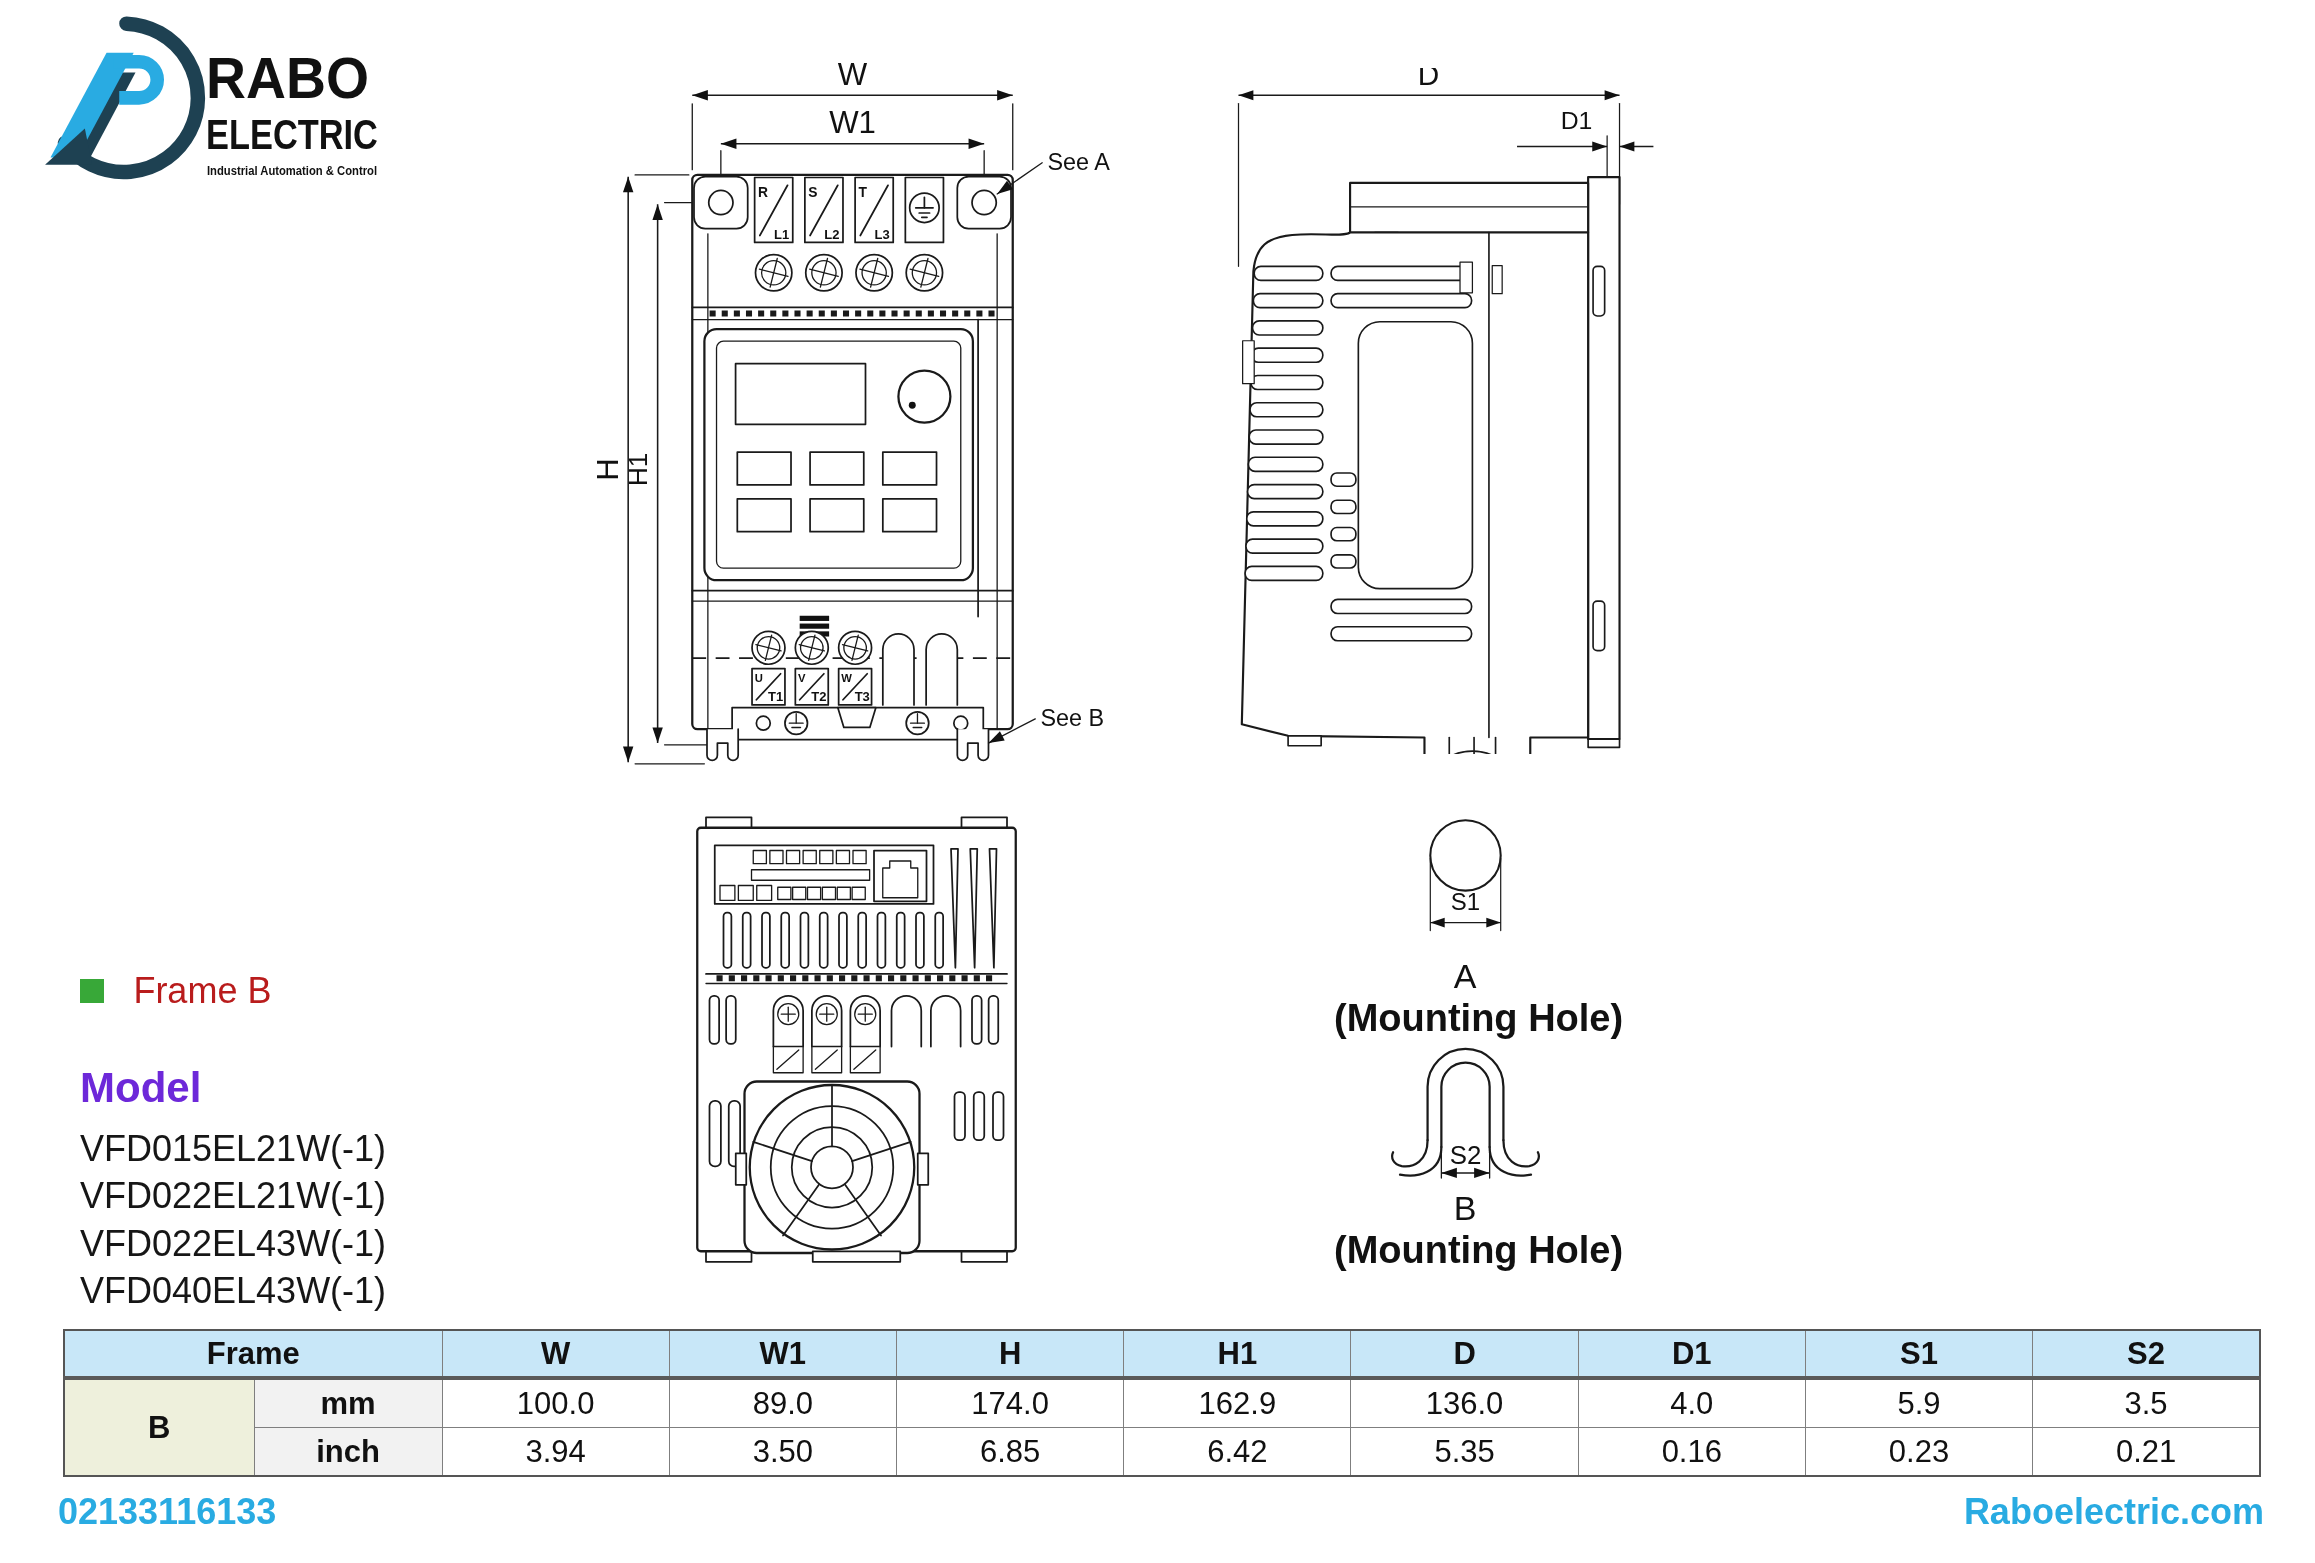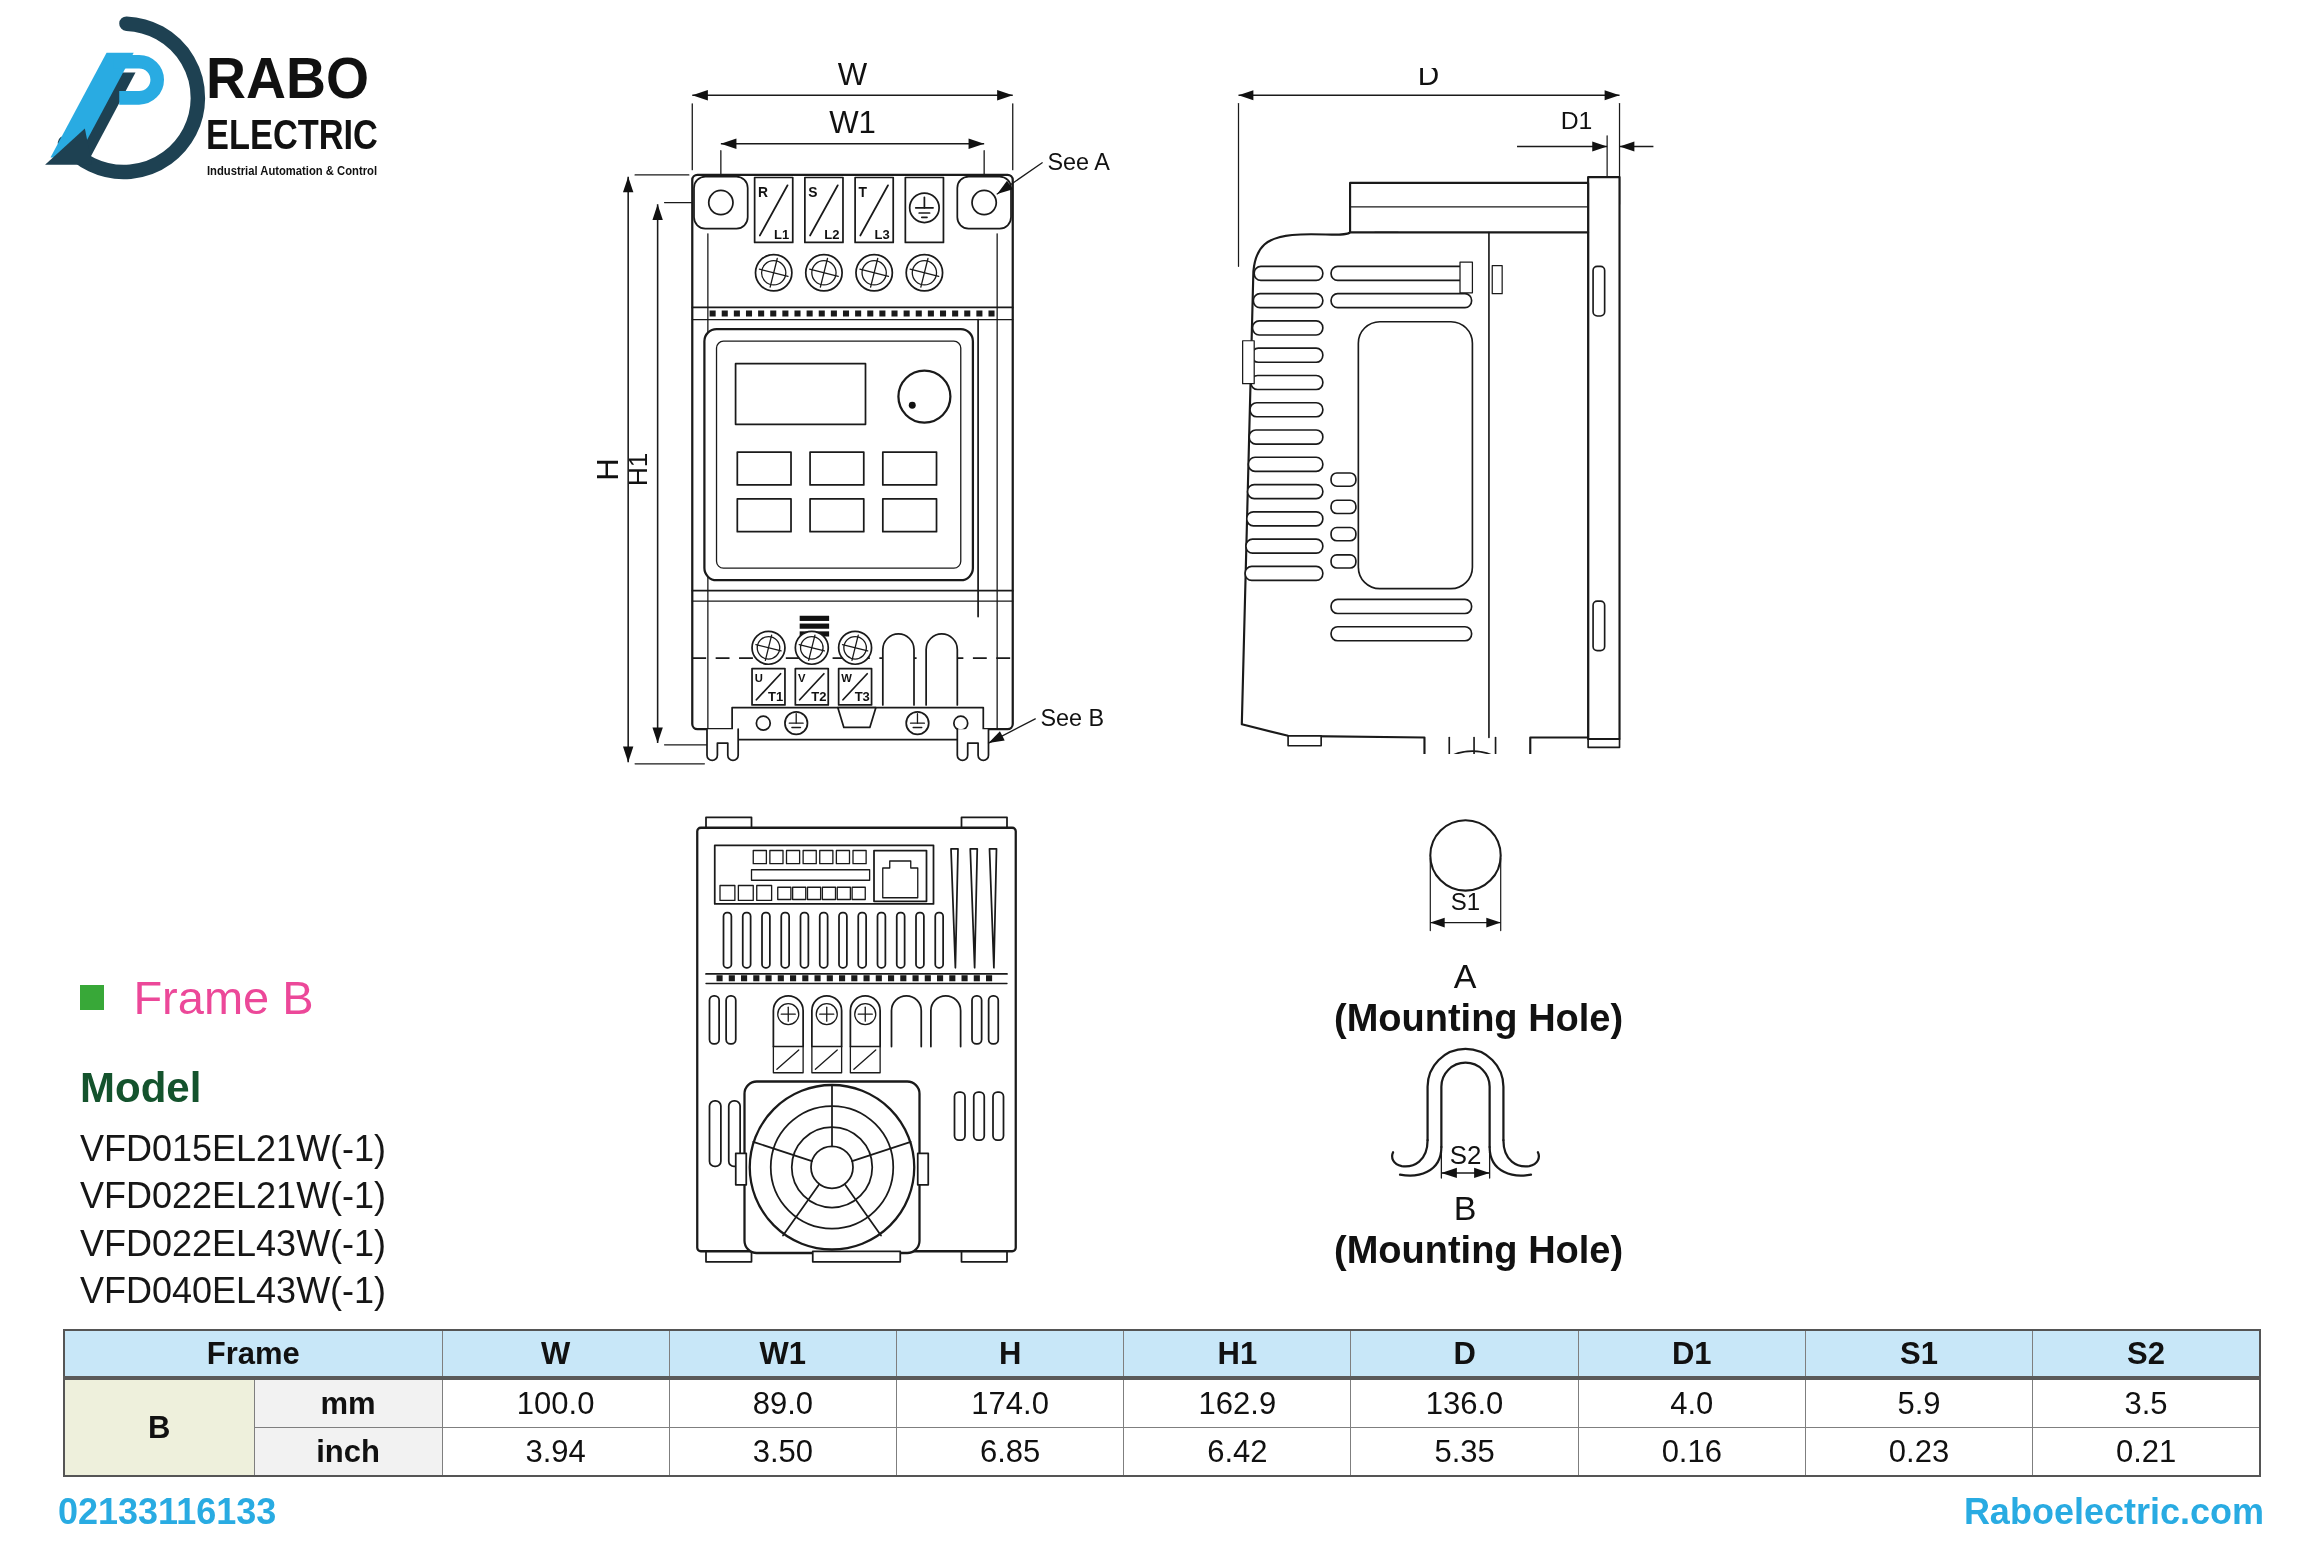--- a/index.html
+++ b/index.html
@@ -26,23 +26,23 @@
   .term-letter-sm{font-size:13px;font-weight:bold;}
 
   
   .fa-title{position:absolute;right:31px;top:23.5px;text-align:right;direction:rtl;
             font-family:"DejaVu Sans",sans-serif;font-weight:bold;font-size:42px;
             line-height:1.44;color:#0d0d0d;}
 
   
   .frame-callout{position:absolute;left:80px;top:970px;display:flex;align-items:center;gap:29px;}
   .frame-bullet{width:24.4px;height:24.4px;background:#38a838;}
-  .frame-label{font-size:47px;color:#ec4899;}
+  .frame-label{font-size:36px;color:#b91c1c;}
   .model-block{position:absolute;left:80px;top:1064px;}
-  .model-heading{font-size:42px;font-weight:bold;margin:0 0 12.7px 0;color:#14532d;}
+  .model-heading{font-size:42px;font-weight:bold;margin:0 0 12.7px 0;color:#6d28d9;}
   .model-item{font-size:36px;line-height:1.32;color:#161616;}
 
   
   .mount{position:absolute;width:262px;text-align:center;}
   .mount-letter{font-size:34px;margin-top:3.6px;}
   .mount-sub{font-size:38px;white-space:nowrap;margin-top:1.8px;font-weight:bold;}
 
   
   .dim-table{position:absolute;left:63px;top:1329px;width:2198px;border-collapse:collapse;
              table-layout:fixed;}

